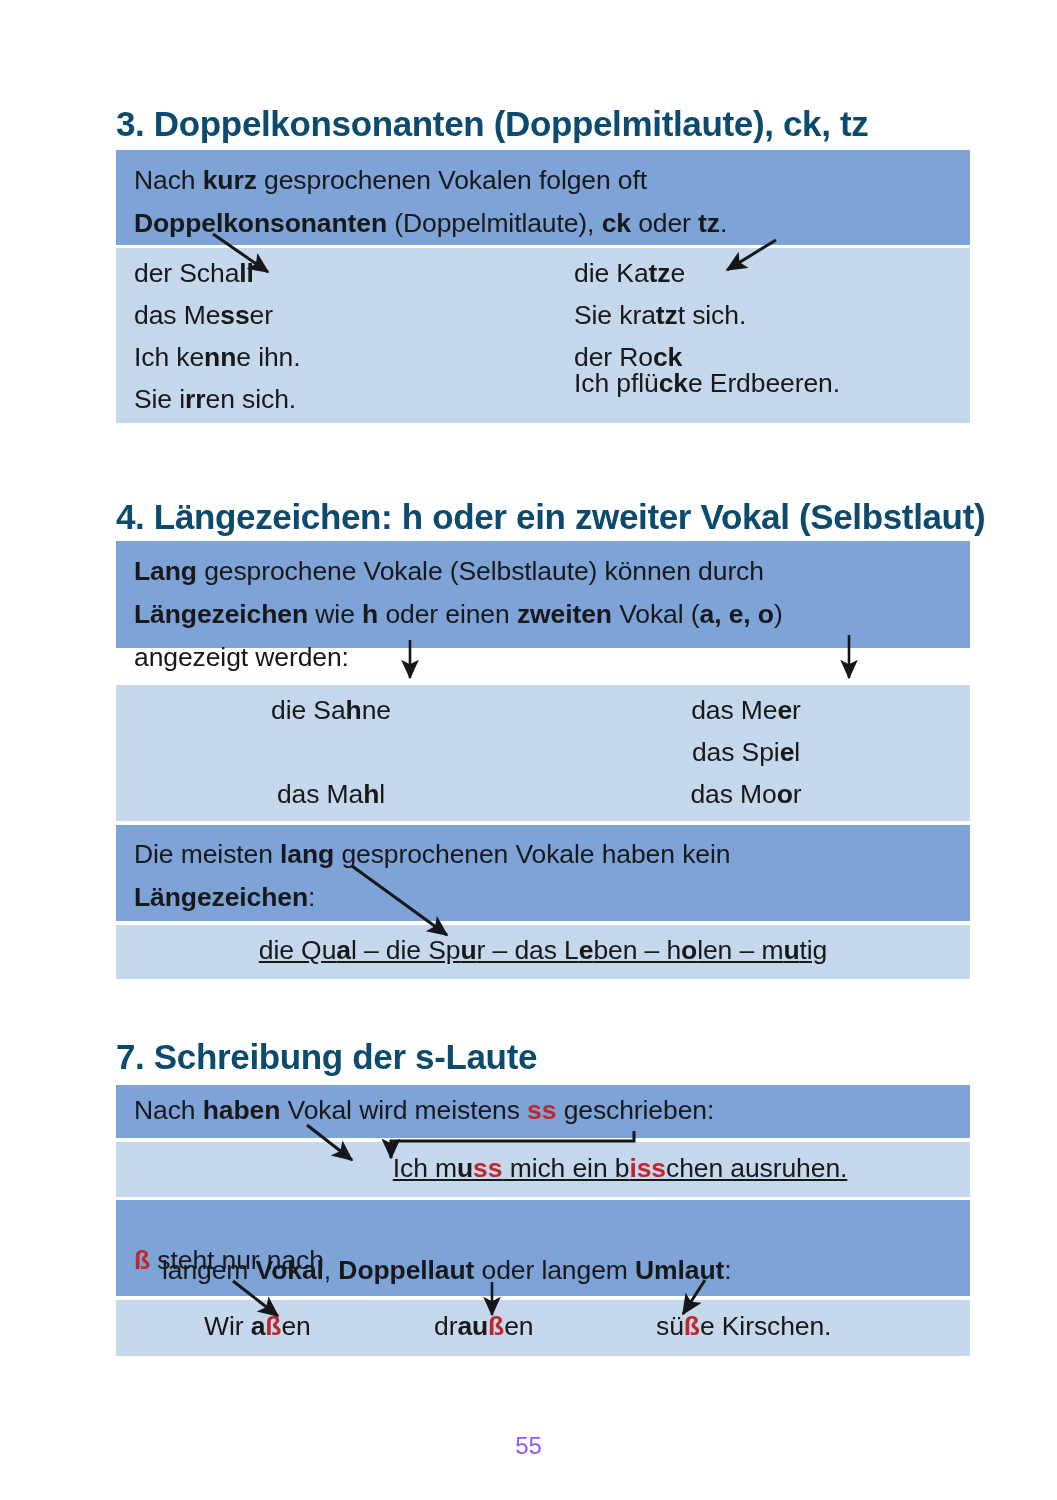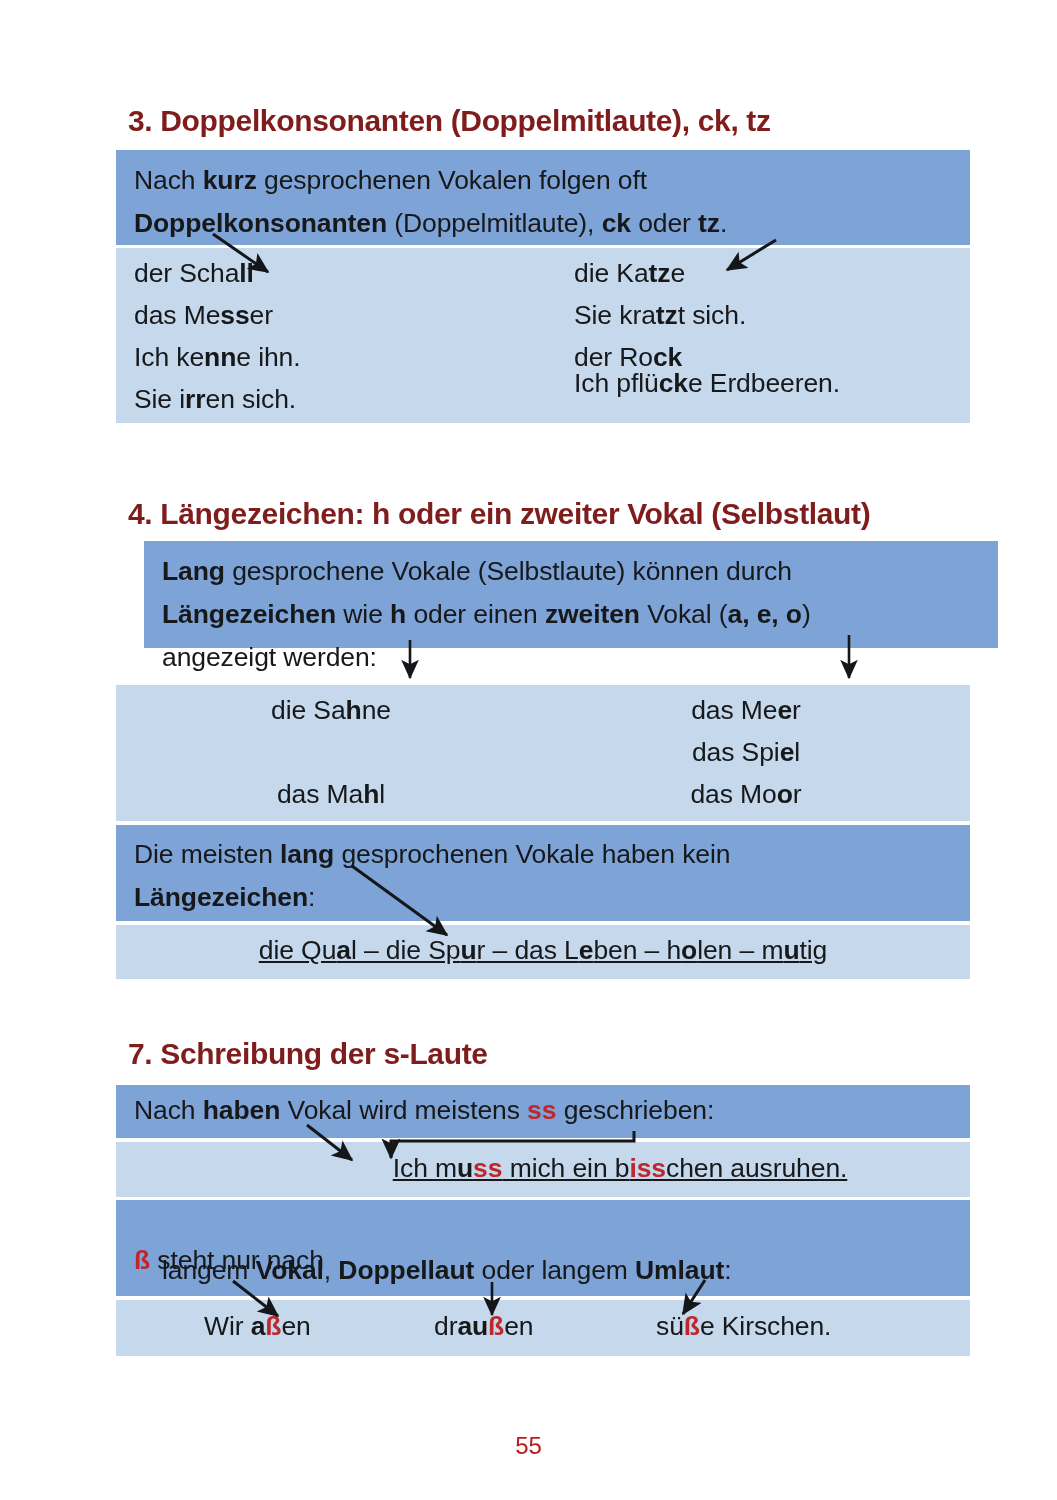--- a/index.html
+++ b/index.html
@@ -20,26 +20,25 @@
     position: absolute;
     left: 0; top: 0;
     width: 1057px;
     height: 1500px;
   }
 
   
   .section-heading {
     position: absolute;
     left: 116px;
-    font-size: 30px;
+    font-size: 35px;
     font-weight: bold;
-    color: #7f1d1d;
+    color: #0c4a6e;
     letter-spacing: -0.35px;
     white-space: nowrap;
-    margin-left: 12px;
   }
 
   
   .box {
     position: absolute;
     left: 116px;
     width: 854px;
     box-sizing: border-box;
   }
   .box-rule    { background: #7da3d7; }
@@ -60,21 +59,21 @@
   .redb { color: #c0272d; font-weight: bold; }
 
   
   .page-number {
     position: absolute;
     left: 0;
     top: 1432px;
     width: 1057px;
     text-align: center;
     font-size: 24px;
-    color: #b91c1c;
+    color: #8b5cf6;
   }
 
   
   .arrows {
     position: absolute;
     left: 0; top: 0;
     width: 1057px;
     height: 1500px;
     pointer-events: none;
   }
@@ -102,21 +101,21 @@
     <div class="line" style="left:18px; top:138px;">Sie i<b>rr</b>en sich.</div>
 
     <div class="line" style="left:458px; top:12px;">die Ka<b>tz</b>e</div>
     <div class="line" style="left:458px; top:54px;">Sie kra<b>tz</b>t sich.</div>
     <div class="line" style="left:458px; top:96px;">der Ro<b>ck</b></div>
     <div class="line" style="left:458px; top:122px;">Ich pflü<b>ck</b>e Erdbeeren.</div>
   </div>
 
   <div class="section-heading" style="top:497px;">4. Längezeichen: h oder ein zweiter Vokal (Selbstlaut)</div>
 
-  <div class="box box-rule" style="top:541px; height:107px;margin-left:28px;">
+  <div class="box box-rule" style="top:541px; height:107px;">
     <div class="line" style="left:18px; top:17px;">
       <b>Lang</b> gesprochene Vokale (Selbstlaute) können durch
     </div>
     <div class="line" style="left:18px; top:60px;">
       <b>Längezeichen</b> wie <b>h</b> oder einen <b>zweiten</b> Vokal (<b>a, e, o</b>)
     </div>
     <div class="line" style="left:18px; top:103px;">
       angezeigt werden:
     </div>
   </div>

